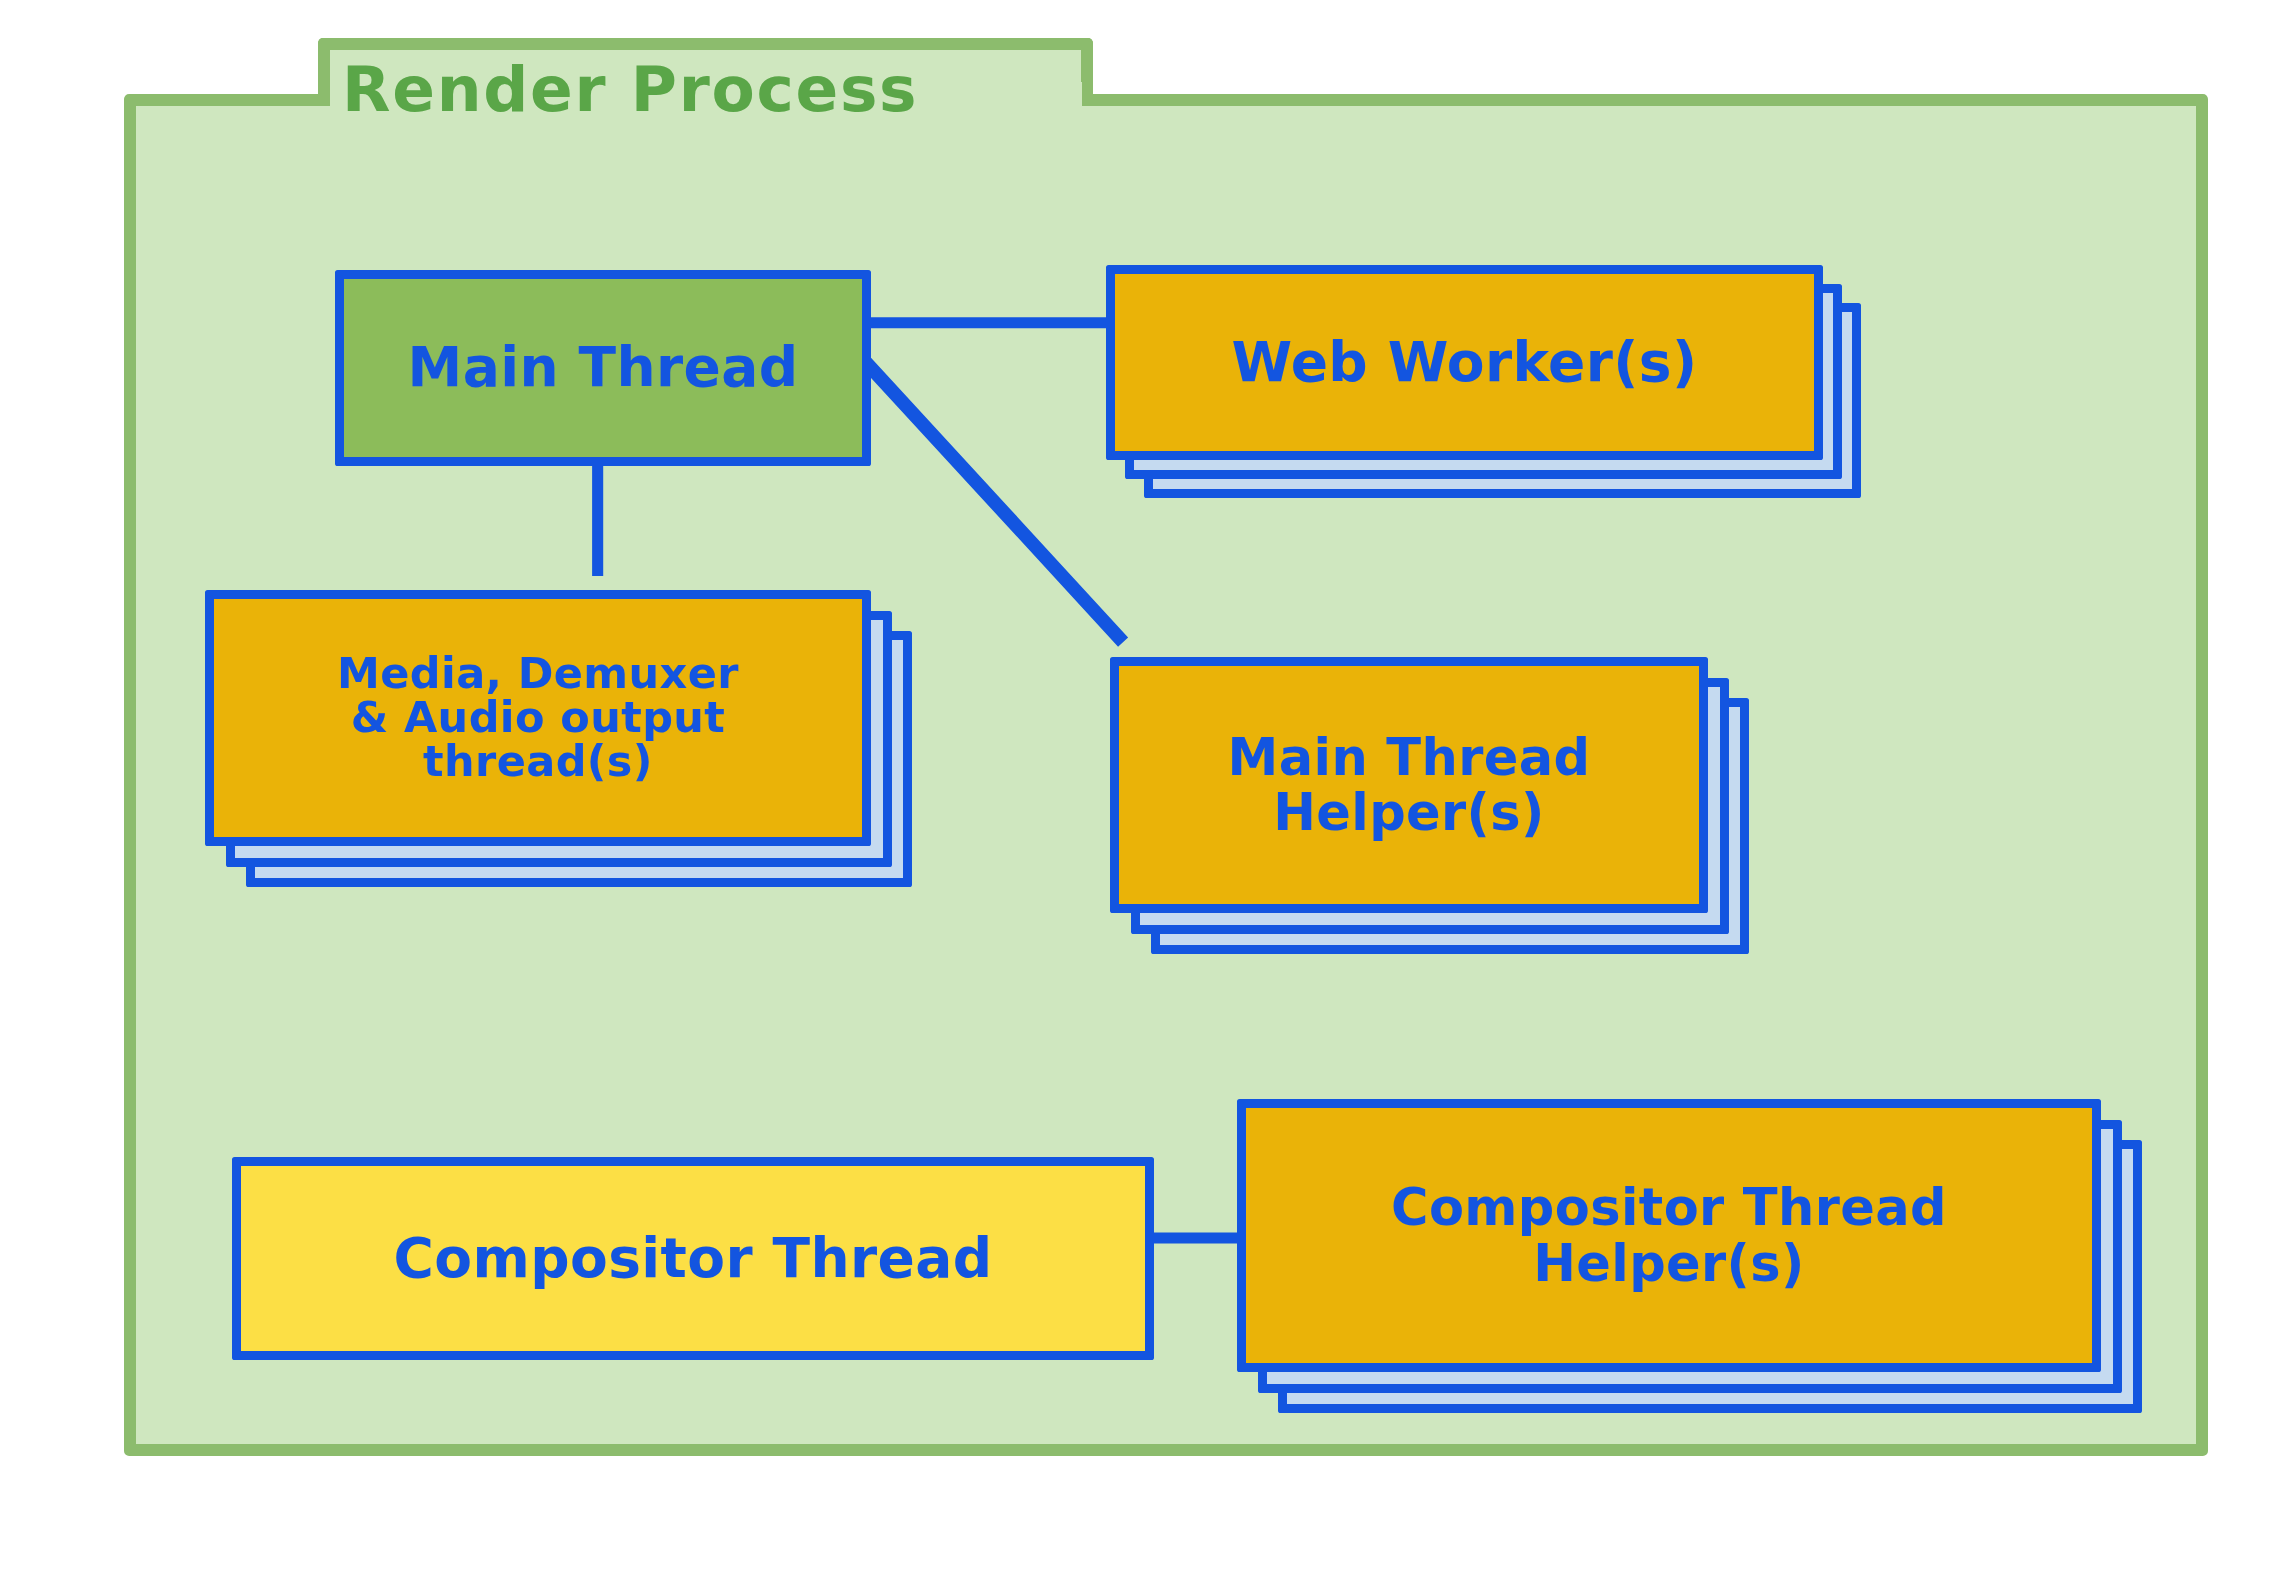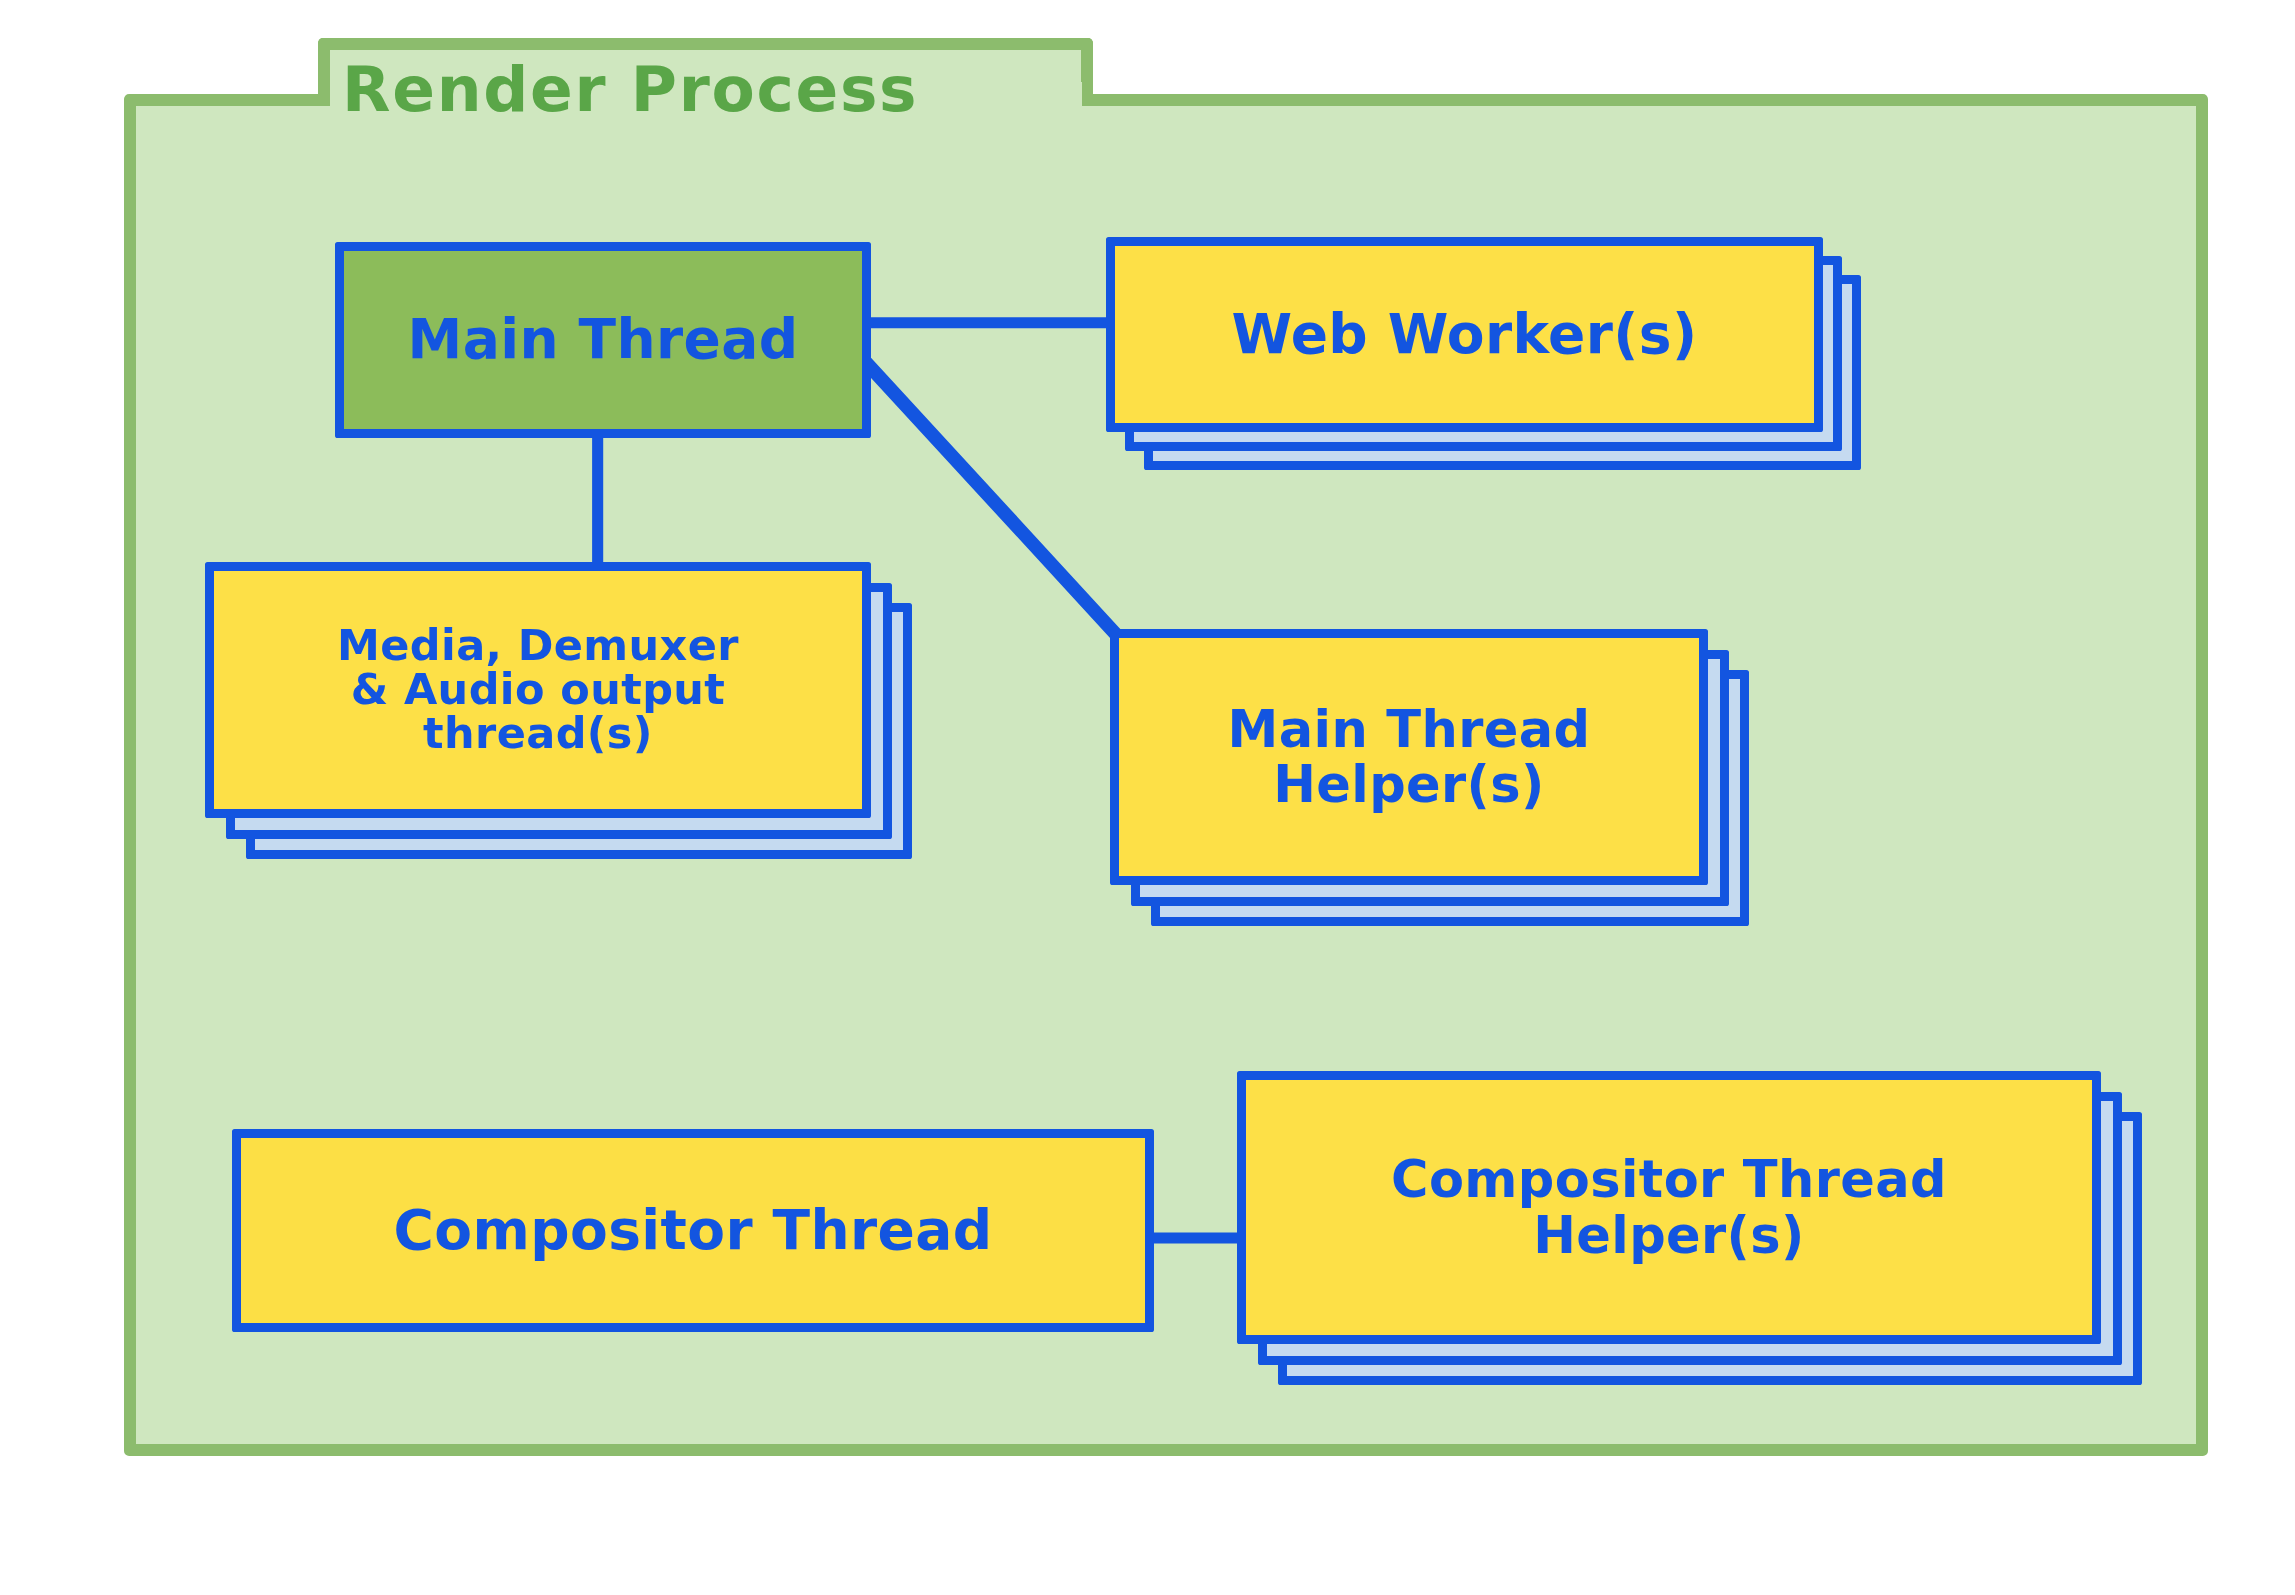--- a/index.html
+++ b/index.html
@@ -80,35 +80,36 @@
     position: absolute;
     left: 0; top: 0;
     width: 2295px; height: 1595px;
     pointer-events: none;
   }
 
   
   .node {
     position: absolute;
     box-sizing: border-box;
+    margin-top: 28px;
   }
   .node .layer {
     position: absolute;
     box-sizing: border-box;
     border: 9.4px solid #1355e0;
     background: #c5daf0;
     border-radius: 2.6px;
   }
   .node .face {
     position: absolute;
     left: 0; top: 0;
     width: 100%; height: 100%;
     box-sizing: border-box;
     border: 9.4px solid #1355e0;
-    background: #fde047;
+    background: #eab308;
     border-radius: 2.6px;
     display: flex;
     align-items: center;
     justify-content: center;
   }
   .node .label {
     color: #1355e0;
     font-weight: bold;
     text-align: center;
     font-size: 53px;

